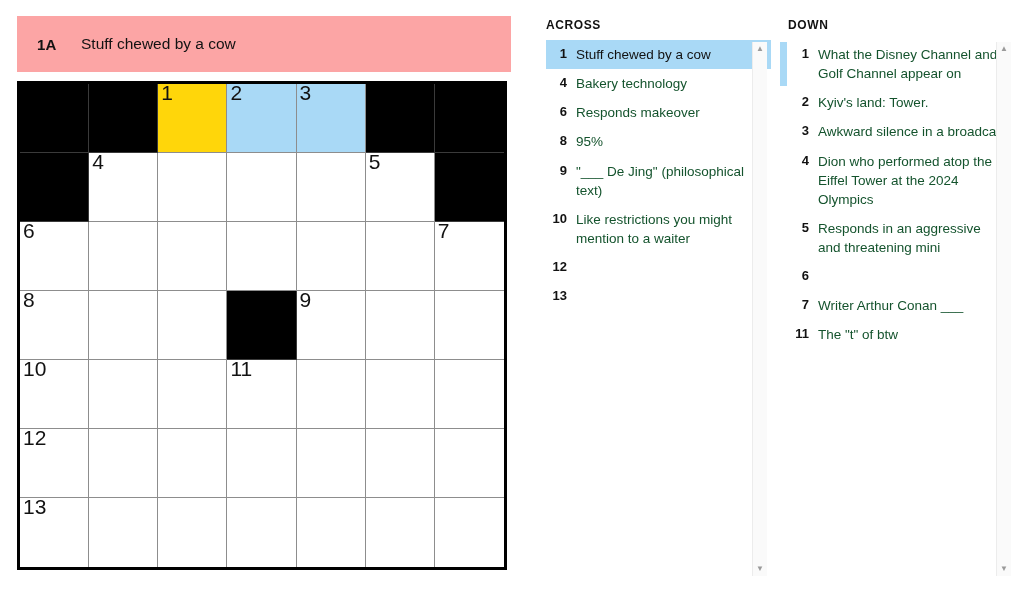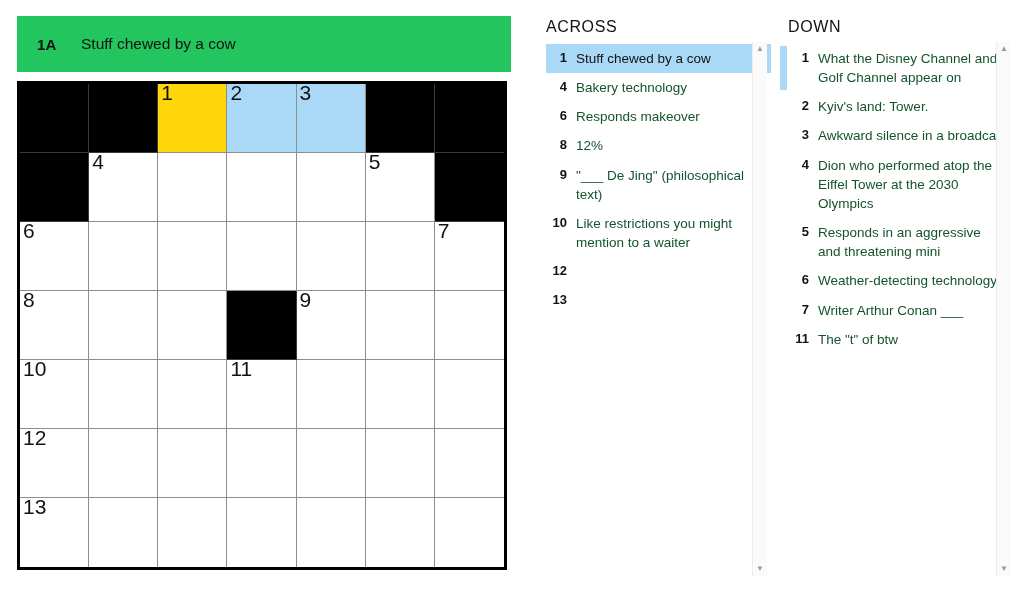--- a/index.html
+++ b/index.html
@@ -19,21 +19,21 @@
     background: #ffffff;
   }
 
   
   #clue-banner {
     position: absolute;
     left: 17px;
     top: 16px;
     width: 494px;
     height: 56px;
-    background: #22c55e;
+    background: #fca5a5;
     display: flex;
     align-items: center;
     padding-left: 20px;
   }
   #clue-banner .cb-num {
     font-size: 15px;
     font-weight: bold;
     color: #121212;
     letter-spacing: 0.2px;
     min-width: 44px;
@@ -91,22 +91,22 @@
 
   
   .clue-col {
     position: absolute;
     top: 18px;
   }
   #across-col { left: 546px; width: 225px; }
   #down-col   { left: 788px; width: 225px; }
 
   .clue-head {
-    font-size: 16px;
-    font-weight: normal;
+    font-size: 12px;
+    font-weight: bold;
     color: #121212;
     letter-spacing: 0.6px;
     margin-bottom: 8px;
   }
 
   .clue-list {
     position: relative;
     list-style: none;
   }
   .clue-item {
@@ -277,21 +277,21 @@
         <li class="clue-item">
           <span class="cnum">4</span>
           <span class="ctext">Bakery technology</span>
         </li>
         <li class="clue-item">
           <span class="cnum">6</span>
           <span class="ctext">Responds makeover</span>
         </li>
         <li class="clue-item">
           <span class="cnum">8</span>
-          <span class="ctext">12%</span>
+          <span class="ctext">95%</span>
         </li>
         <li class="clue-item">
           <span class="cnum">9</span>
           <span class="ctext">"___ De Jing" (philosophical text)</span>
         </li>
         <li class="clue-item">
           <span class="cnum">10</span>
           <span class="ctext">Like restrictions you might mention to a waiter</span>
         </li>
         <li class="clue-item">
@@ -319,29 +319,28 @@
         <li class="clue-item">
           <span class="cnum">2</span>
           <span class="ctext">Kyiv's land: Tower.</span>
         </li>
         <li class="clue-item">
           <span class="cnum">3</span>
           <span class="ctext">Awkward silence in a broadcast</span>
         </li>
         <li class="clue-item">
           <span class="cnum">4</span>
-          <span class="ctext">Dion who performed atop the Eiffel Tower at the 2030 Olympics</span>
+          <span class="ctext">Dion who performed atop the Eiffel Tower at the 2024 Olympics</span>
         </li>
         <li class="clue-item">
           <span class="cnum">5</span>
           <span class="ctext">Responds in an aggressive and threatening mini</span>
         </li>
         <li class="clue-item">
           <span class="cnum">6</span>
-          <span class="ctext">Weather-detecting technology</span>
         </li>
         <li class="clue-item">
           <span class="cnum">7</span>
           <span class="ctext">Writer Arthur Conan ___</span>
         </li>
         <li class="clue-item">
           <span class="cnum">11</span>
           <span class="ctext">The "t" of btw</span>
         </li>
       </ul>

